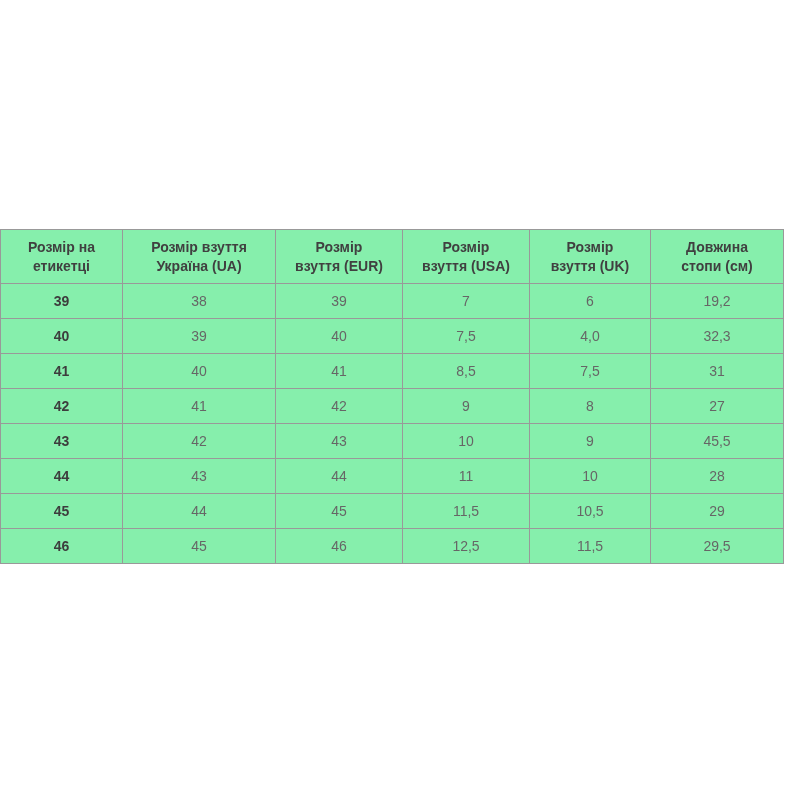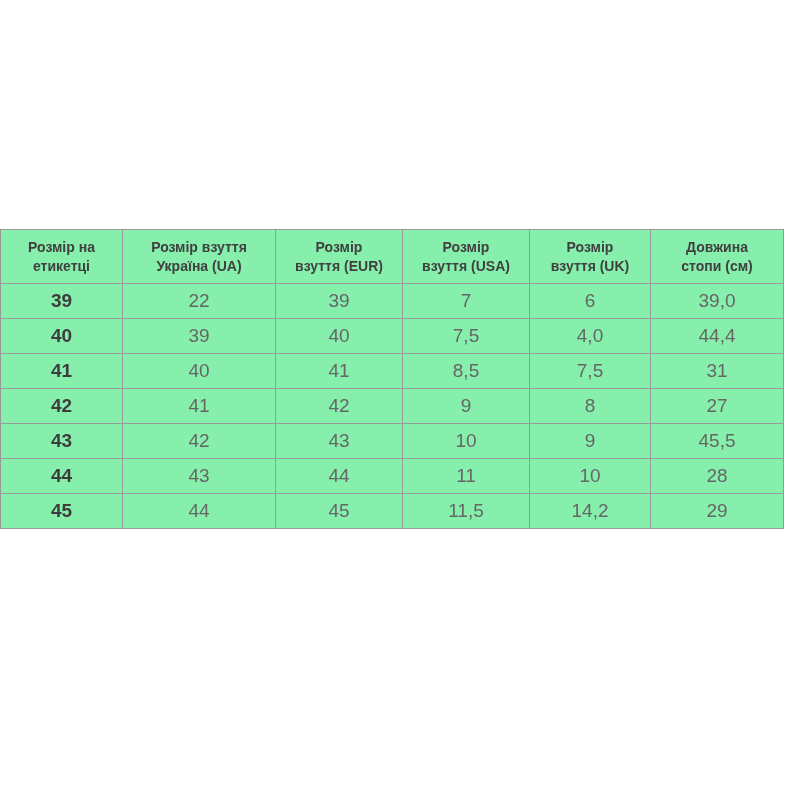--- a/index.html
+++ b/index.html
@@ -43,21 +43,21 @@
   table.size-table th {
     height: 53px;
     font-size: 14px;
     font-weight: bold;
     color: #404040;
     line-height: 1.35;
     white-space: pre-line;
   }
   table.size-table td {
     height: 34px;
-    font-size: 19px;
+    font-size: 14px;
     font-weight: normal;
     color: #666666;
   }
   table.size-table td.label-col {
     font-weight: bold;
     color: #3d3d3d;
   }
 </style>
 </head>
 <body>
@@ -84,33 +84,33 @@
 взуття (USA)</th>
           <th>Розмір
 взуття (UK)</th>
           <th>Довжина
 стопи (см)</th>
         </tr>
     </thead>
     <tbody>
         <tr>
           <td class="label-col">39</td>
-          <td>22</td>
+          <td>38</td>
           <td>39</td>
           <td>7</td>
           <td>6</td>
-          <td>39,0</td>
+          <td>19,2</td>
         </tr>
         <tr>
           <td class="label-col">40</td>
           <td>39</td>
           <td>40</td>
           <td>7,5</td>
           <td>4,0</td>
-          <td>44,4</td>
+          <td>32,3</td>
         </tr>
         <tr>
           <td class="label-col">41</td>
           <td>40</td>
           <td>41</td>
           <td>8,5</td>
           <td>7,5</td>
           <td>31</td>
         </tr>
         <tr>
@@ -135,18 +135,26 @@
           <td>44</td>
           <td>11</td>
           <td>10</td>
           <td>28</td>
         </tr>
         <tr>
           <td class="label-col">45</td>
           <td>44</td>
           <td>45</td>
           <td>11,5</td>
-          <td>14,2</td>
+          <td>10,5</td>
           <td>29</td>
+        </tr>
+        <tr>
+          <td class="label-col">46</td>
+          <td>45</td>
+          <td>46</td>
+          <td>12,5</td>
+          <td>11,5</td>
+          <td>29,5</td>
         </tr>
       </tbody>
   </table>
 </div>
 
 </body></html>

